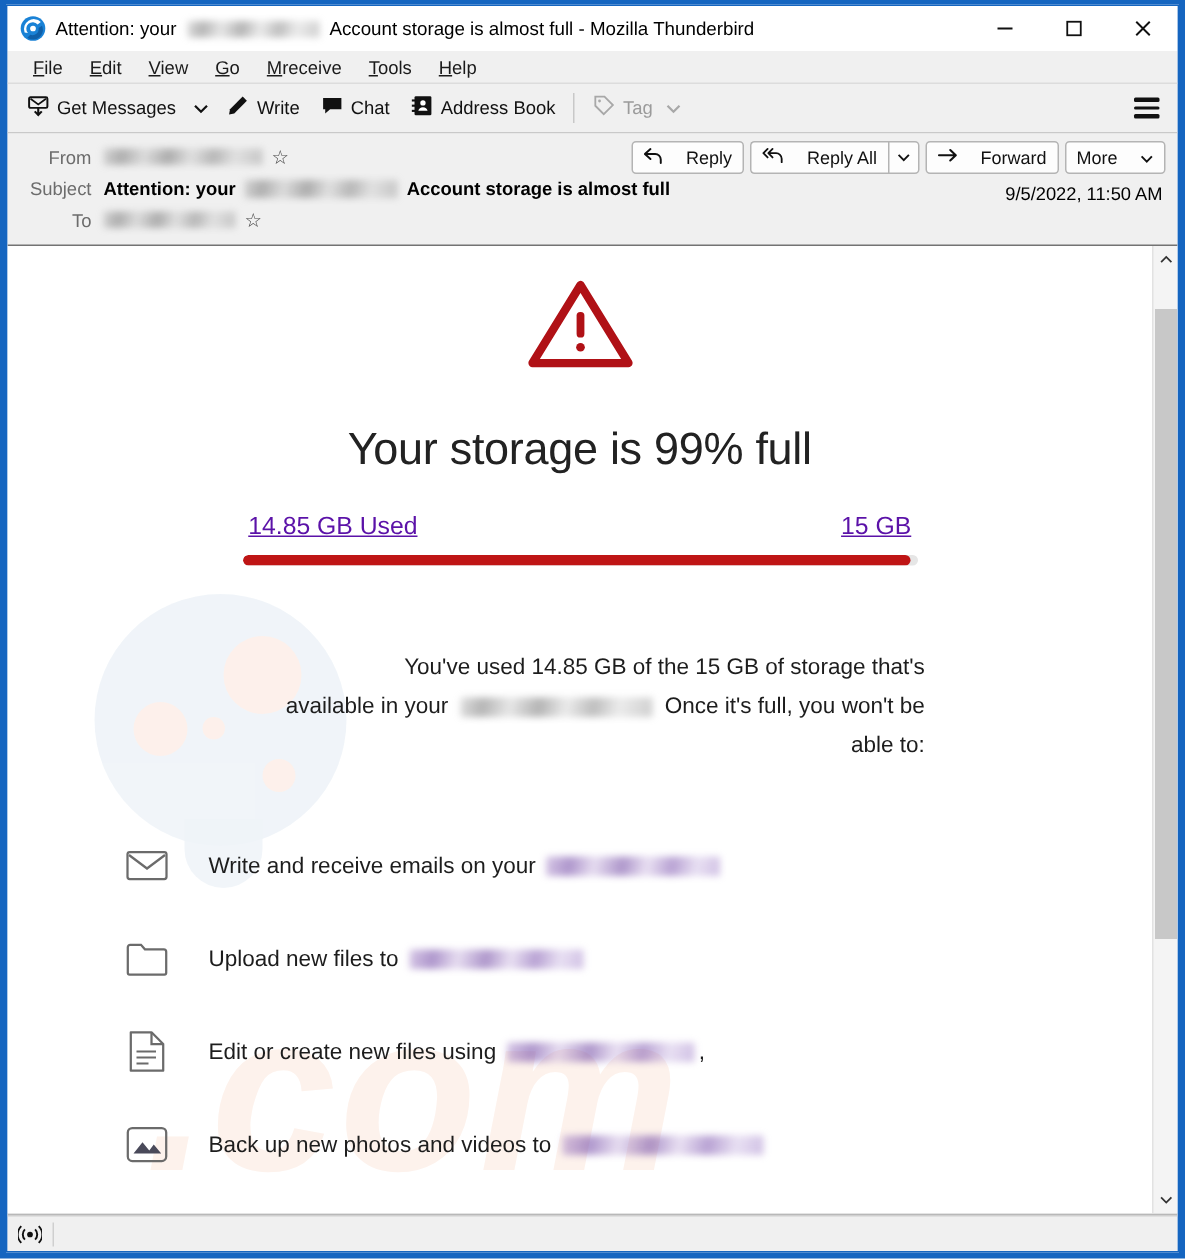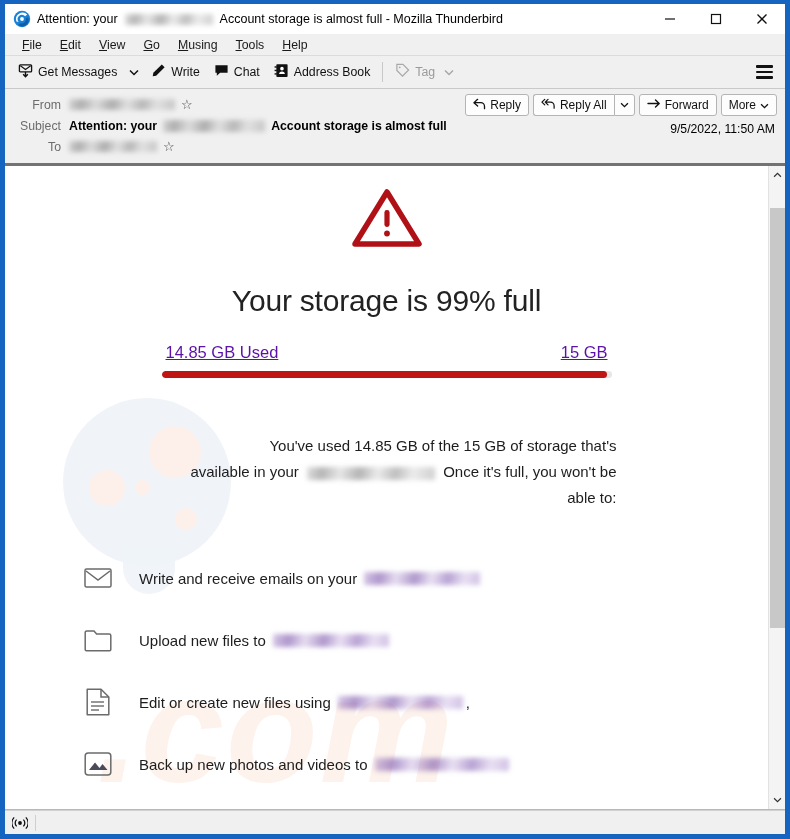--- a/index.html
+++ b/index.html
@@ -148,21 +148,21 @@
   }
   #hamburger span {
     display: block; height: 2.4px; width: 17px;
     background: #111; border-radius: 1px;
     margin: 0 auto;
   }
 
   
   #msg-header {
     background: #f0f0f0;
-    border-bottom: 3px solid #737373;
+    border-bottom: 1px solid #737373;
     padding: 5px 8px 6px 8px;
     flex: none;
     position: relative;
   }
   .hdr-row {
     display: flex;
     align-items: center;
     min-height: 21px;
   }
   .hdr-label {
@@ -185,21 +185,21 @@
     font-size: 13px; color: #444; cursor: default;
     line-height: 1;
   }
   #hdr-actions {
     position: absolute;
     right: 8px; top: 5px;
     display: flex;
     gap: 4px;
   }
   .act-btn {
-    display: flex; align-items: center; gap: 4px;
+    display: flex; align-items: center; gap: 15px;
     height: 22px;
     padding: 0 7px;
     font-size: 12px;
     color: #111;
     background: #fdfdfd;
     border: 1px solid #b4b4b4;
     border-radius: 3px;
     cursor: default;
     white-space: nowrap;
   }
@@ -461,21 +461,21 @@
             </svg>
       </div>
     </div>
   </div>
 
   <div id="menubar">
     <div class="menu-item"><span class="ak">F</span><span>ile</span></div>
     <div class="menu-item"><span class="ak">E</span><span>dit</span></div>
     <div class="menu-item"><span class="ak">V</span><span>iew</span></div>
     <div class="menu-item"><span class="ak">G</span><span>o</span></div>
-    <div class="menu-item"><span class="ak">M</span><span>using</span></div>
+    <div class="menu-item"><span class="ak">M</span><span>receive</span></div>
     <div class="menu-item"><span class="ak">T</span><span>ools</span></div>
     <div class="menu-item"><span class="ak">H</span><span>elp</span></div>
   </div>
 
   <div id="toolbar">
     <div class="tb-btn">
       <span>
         <svg width="15" height="15" viewBox="0 0 16 16">
           <rect x="1.5" y="2" width="13" height="7.5" rx="1" fill="none" stroke="#111" stroke-width="1.4"></rect>
           <path d="M2.5 3 L8 7 L13.5 3" fill="none" stroke="#111" stroke-width="1.2"></path>

